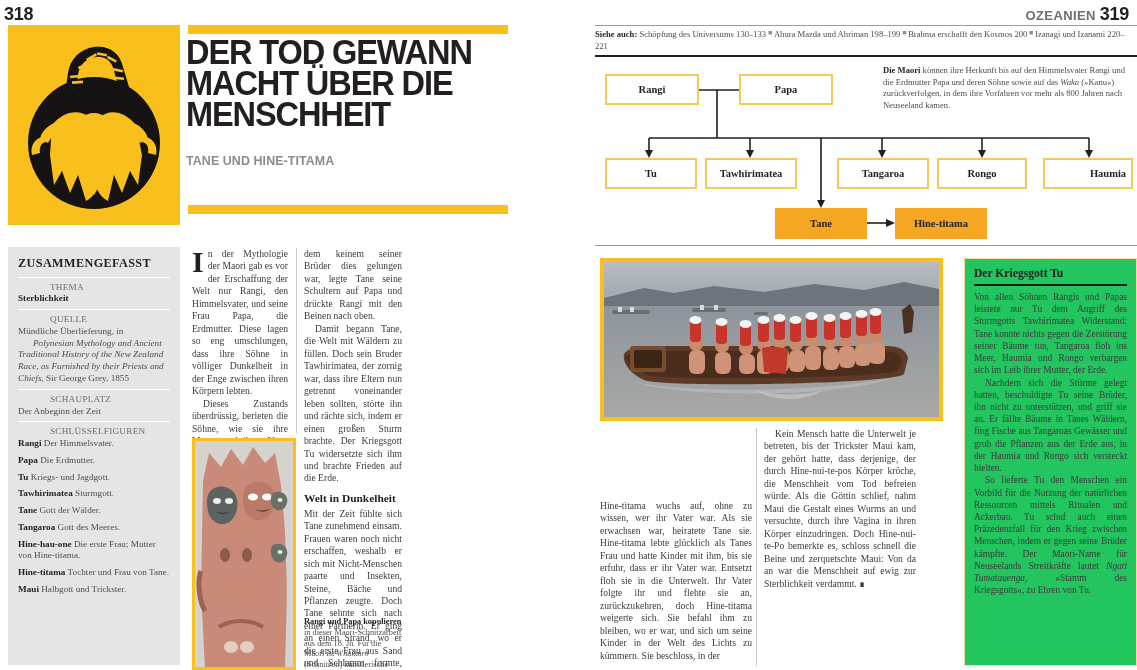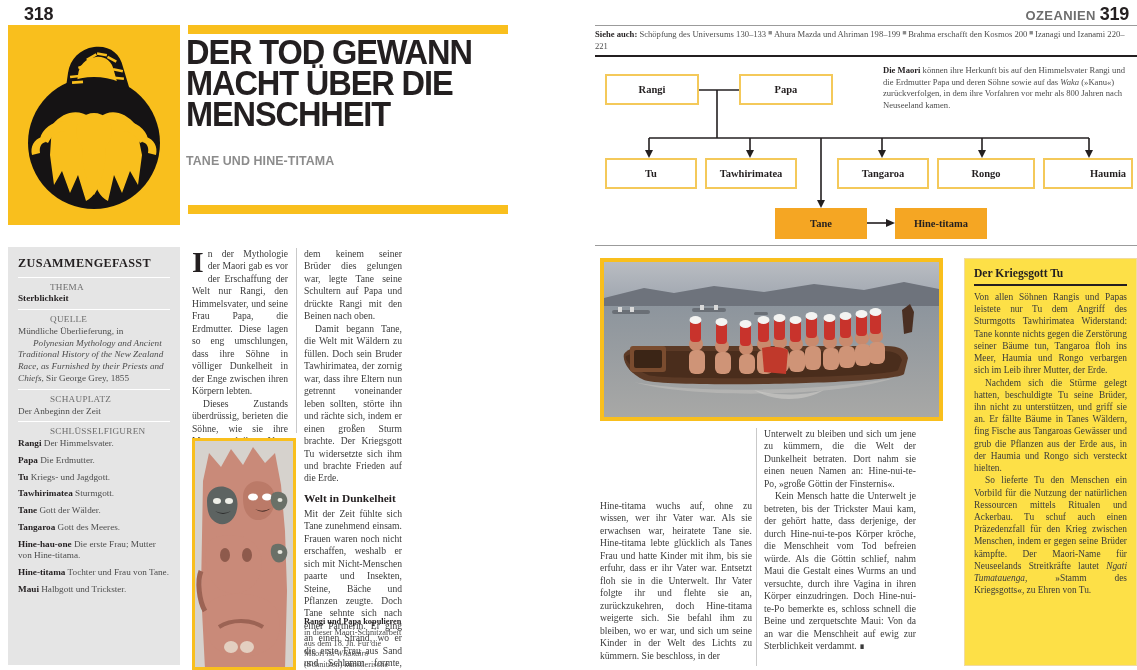--- a/index.html
+++ b/index.html
@@ -9,21 +9,21 @@
     color:#231f20;
     position:relative;
     overflow:hidden;
   }
   .page { position:absolute; top:0; }
   .left-page { left:0; width:570px; height:670px; }
   .right-page { left:595px; width:542px; height:670px; }
 
   
   .folio-left {
-    position:absolute; left:24px; top:4px;
+    position:absolute; left:4px; top:4px;
     font-family:"Liberation Sans", sans-serif;
     font-weight:bold; font-size:18px; letter-spacing:-0.3px;
     color:#231f20;
   }
   .hero-img {
     position:absolute; left:8px; top:25px; width:172px; height:200px;
     background:#f9bf1d;
     overflow:hidden;
   }
   .hero-img svg { display:block; }
@@ -142,21 +142,21 @@
     border:4px solid #f9bf1d; overflow:hidden; background:#7e8a93;
   }
 
   .rbody { position:absolute; font-size:9.6px; line-height:1.30; color:#3b3b3b; text-align:justify; }
   .rbody p { text-indent:11px; margin:0; }
   .rbody p.first { text-indent:0; }
 
   
   .kbox {
     position:absolute; left:369px; top:258px; width:173px; height:408px;
-    background:#fde047; border:1px solid #f1dba0;
+    background:#22c55e; border:1px solid #f1dba0;
     padding:8px 9px;
     font-family:"Liberation Serif", serif;
   }
   .kbox h3 {
     font-weight:bold; font-size:11.6px; color:#231f20; margin-bottom:4px;
   }
   .kbox .hr { border-top:2px solid #231f20; margin:0 0 5px; }
   .kbox .txt { font-size:9.4px; line-height:1.30; color:#3b3b3b; text-align:justify; }
   .kbox .txt p { text-indent:11px; margin:0; }
   .kbox .txt p.first { text-indent:0; }
@@ -307,21 +307,21 @@
       <line x1="272" y1="161" x2="294" y2="161" stroke="#231f20" stroke-width="1.6"></line>
       <polygon points="300,161 291,157 291,165" fill="#231f20"></polygon>
     </svg>
 
     <div class="node" style="left:10px; top:12px; width:94px;">Rangi</div>
     <div class="node" style="left:144px; top:12px; width:94px;">Papa</div>
 
     <div class="node" style="left:10px; top:96px; width:92px;">Tu</div>
     <div class="node" style="left:110px; top:96px; width:92px;">Tawhirimatea</div>
     <div class="node" style="left:242px; top:96px; width:92px;">Tangaroa</div>
-    <div class="node" style="left:342px; top:96px; width:98px;">Rongo</div>
+    <div class="node" style="left:342px; top:96px; width:90px;">Rongo</div>
     <div class="node" style="left:448px; top:96px; width:90px;padding-left:40px;">Haumia</div>
 
     <div class="node filled" style="left:180px; top:146px; width:92px;">Tane</div>
     <div class="node filled" style="left:300px; top:146px; width:92px;">Hine-titama</div>
 
     <div class="maori-note">
       <b>Die Maori</b><span> können ihre Herkunft bis auf den Himmelsvater Rangi und die Erdmutter Papa und deren Söhne sowie auf das </span><i>Waka</i><span> (»Kanu«) zurückverfolgen, in dem ihre Vorfahren vor mehr als 800 Jahren nach Neuseeland kamen.</span>
     </div>
   </div>
 
@@ -417,21 +417,20 @@
   </div>
 
 
   <div class="colrule" style="left:161px; top:428px; height:238px;"></div>
 
   <div class="rbody" style="left:5px; top:500px; width:152px;">
     <p class="first">Hine-titama wuchs auf, ohne zu wissen, wer ihr Vater war. Als sie erwachsen war, heiratete Tane sie. Hine-titama lebte glücklich als Tanes Frau und hatte Kinder mit ihm, bis sie erfuhr, dass er ihr Vater war. Entsetzt floh sie in die Unterwelt. Ihr Vater folgte ihr und flehte sie an, zurückzukehren, doch Hine-titama weigerte sich. Sie befahl ihm zu bleiben, wo er war, und sich um seine Kinder in der Welt des Lichts zu kümmern. Sie beschloss, in der</p>
   </div>
 
   <div class="rbody" style="left:169px; top:428px; width:152px;">
-    <p class="first">Unterwelt zu bleiben und sich um jene zu kümmern, die die Welt der Dunkelheit betraten. Dort nahm sie einen neuen Namen an: Hine-nui-te-Po, »große Göttin der Finsternis«.</p>
     <p>Kein Mensch hatte die Unterwelt je betreten, bis der Trickster Maui kam, der gehört hatte, dass derjenige, der durch Hine-nui-te-pos Körper kröche, die Menschheit vom Tod befreien würde. Als die Göttin schlief, nahm Maui die Gestalt eines Wurms an und versuchte, durch ihre Vagina in ihren Körper einzudringen. Doch Hine-nui-te-Po bemerkte es, schloss schnell die Beine und zerquetschte Maui: Von da an war die Menschheit auf ewig zur Sterblichkeit verdammt. ∎</p>
   </div>
 
   <div class="kbox">
     <h3>Der Kriegsgott Tu</h3>
     <div class="hr"></div>
     <div class="txt">
       <p class="first">Von allen Söhnen Rangis und Papas leistete nur Tu dem Angriff des Sturmgotts Tawhirimatea Widerstand: Tane konnte nichts gegen die Zerstörung seiner Bäume tun, Tangaroa floh ins Meer, Haumia und Rongo verbargen sich im Leib ihrer Mutter, der Erde.</p>
       <p>Nachdem sich die Stürme gelegt hatten, beschuldigte Tu seine Brüder, ihn nicht zu unterstützen, und griff sie an. Er fällte Bäume in Tanes Wäldern, fing Fische aus Tangaroas Gewässer und grub die Pflanzen aus der Erde aus, in der Haumia und Rongo sich versteckt hielten.</p>
       <p><span>So lieferte Tu den Menschen ein Vorbild für die Nutzung der natürlichen Ressourcen mittels Ritualen und Ackerbau. Tu schuf auch einen Präzedenzfall für den Krieg zwischen Menschen, indem er gegen seine Brüder kämpfte. Der Maori-Name für Neuseelands Streitkräfte lautet </span><i>Ngati Tumatauenga</i><span>, »Stamm des Kriegsgotts«, zu Ehren von Tu.</span></p>

